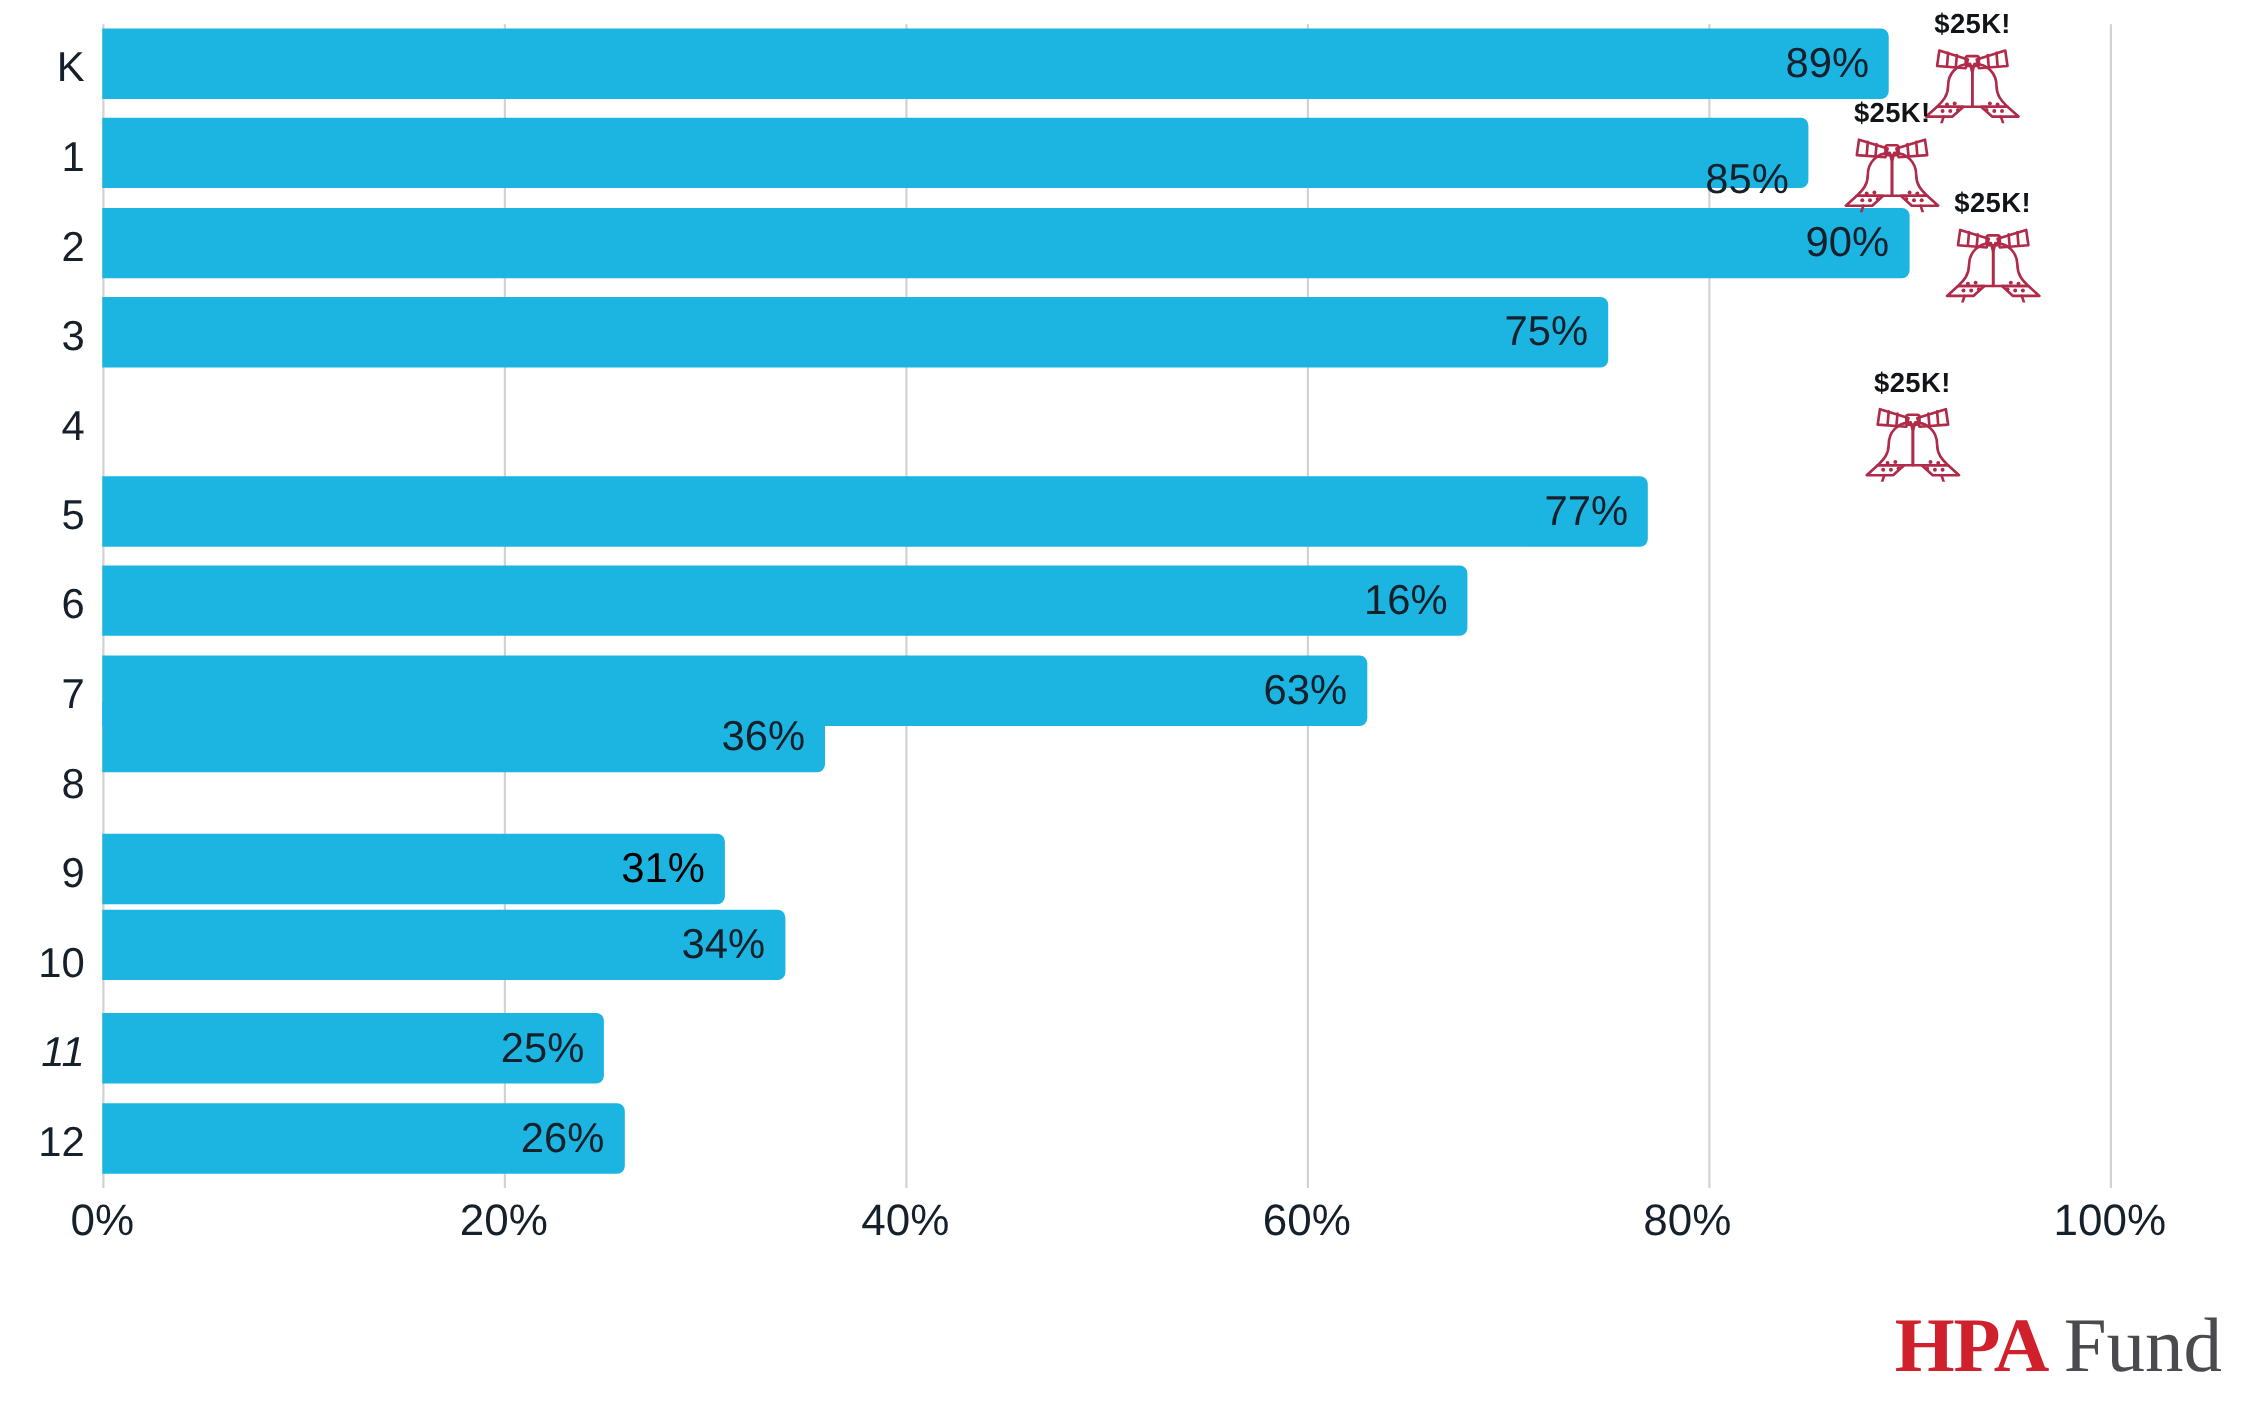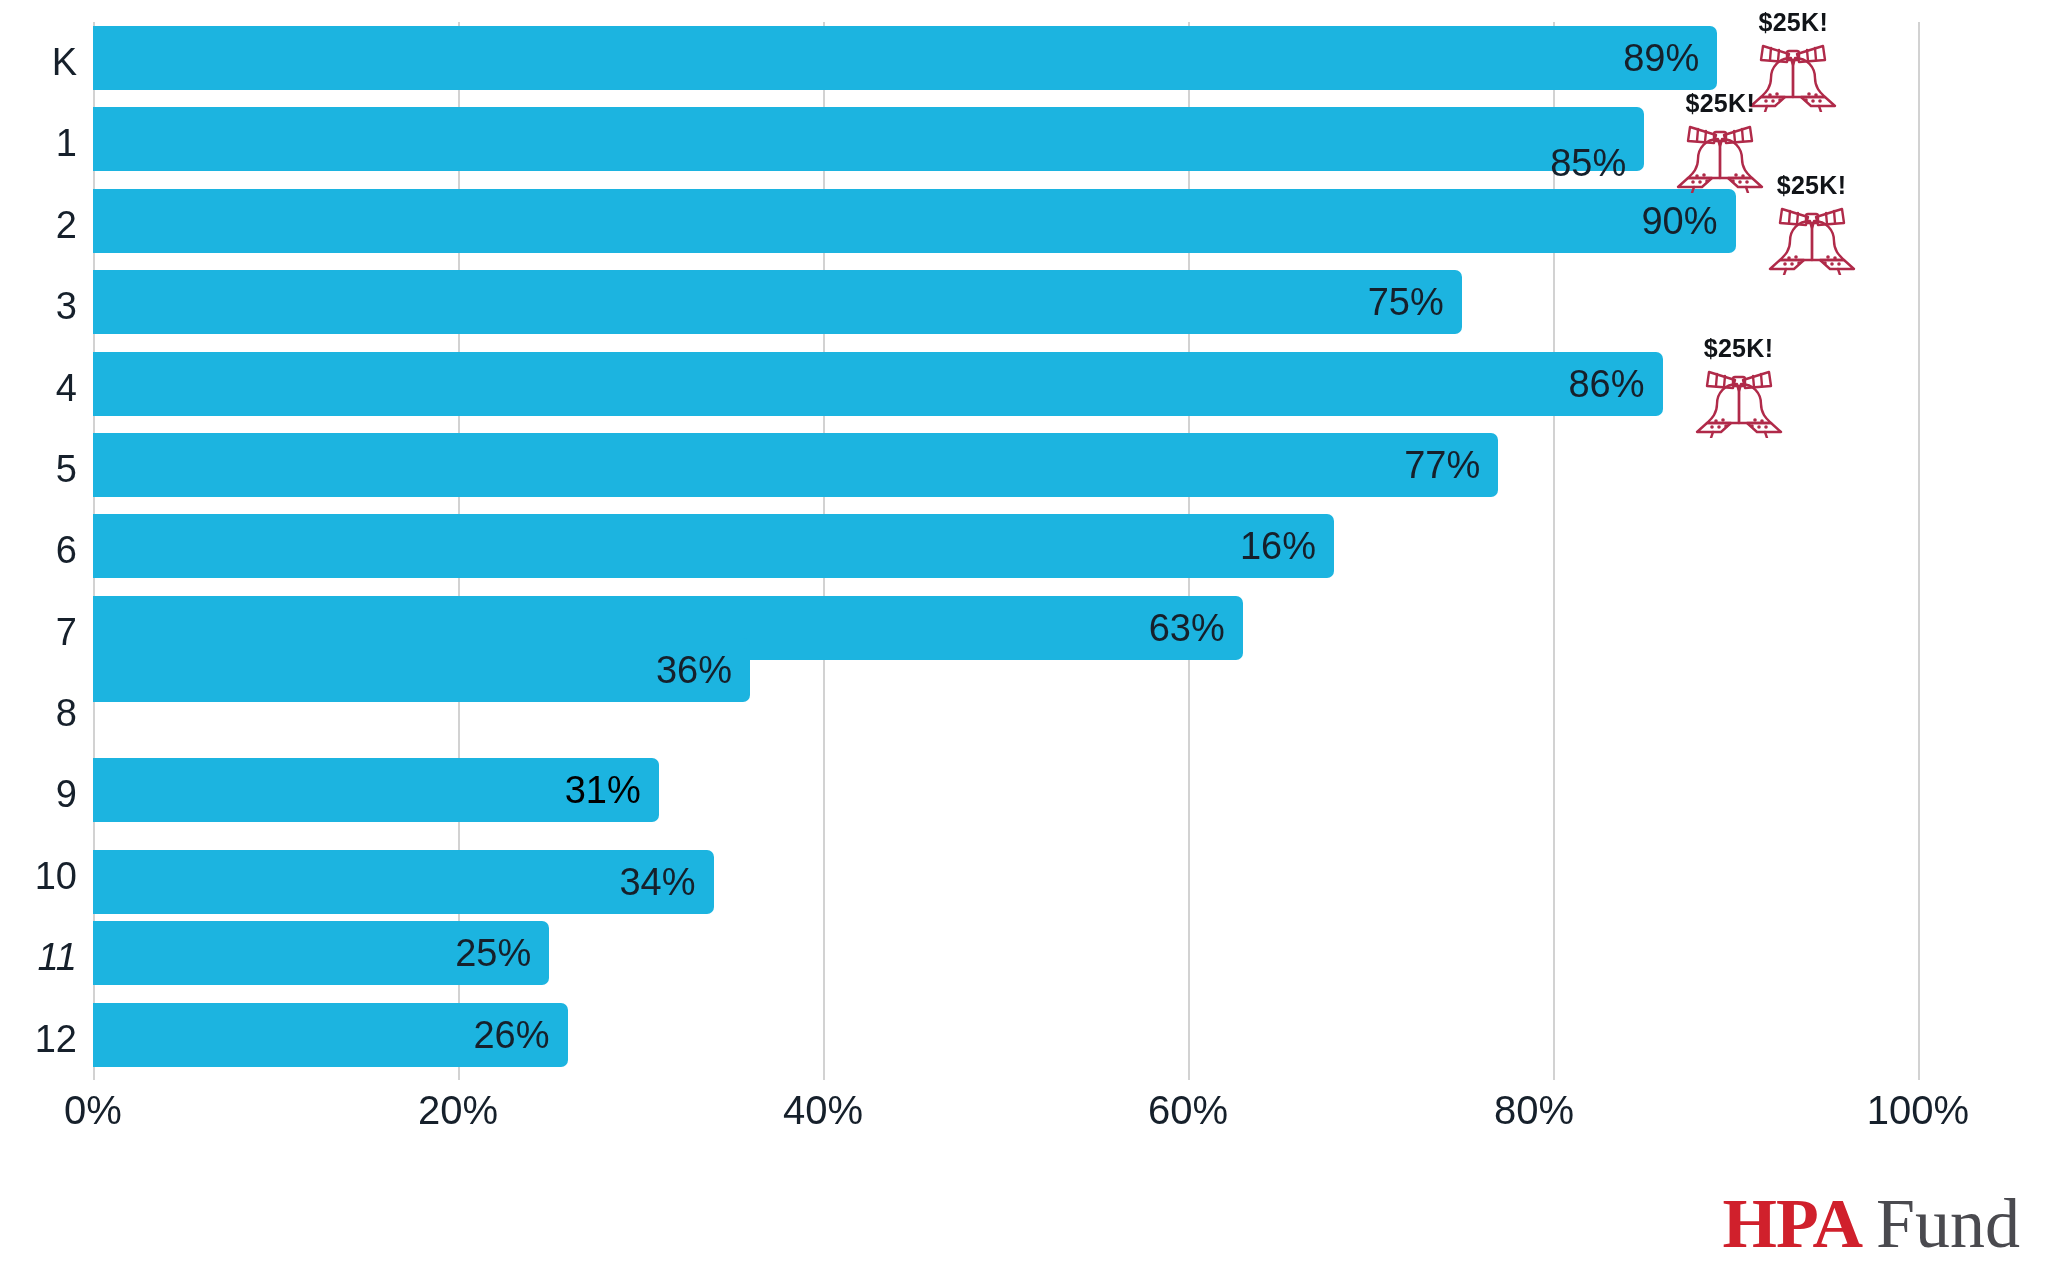--- a/index.html
+++ b/index.html
@@ -169,45 +169,41 @@
         <div class="bar-value" style="left: 1533.25px; transform: translateX(-100%); color: rgb(22, 32, 43); margin-top: 24px;">85%</div>
       </div>
       <div class="bar-row" style="top: 162.769px; height: 81.3846px;">
         <div class="bar" style="width: 1642.5px; background: rgb(28, 180, 224);"></div>
         <div class="bar-value" style="left: 1624.5px; transform: translateX(-100%); color: rgb(22, 32, 43);">90%</div>
       </div>
       <div class="bar-row" style="top: 244.154px; height: 81.3846px;">
         <div class="bar" style="width: 1368.75px; background: rgb(28, 180, 224);"></div>
         <div class="bar-value" style="left: 1350.75px; transform: translateX(-100%); color: rgb(22, 32, 43);">75%</div>
       </div>
-      <div class="bar-row" style="top: 325.538px; height: 81.3846px;">
-        <div class="bar" style="width: 1569.5px; background: rgb(28, 180, 224);"></div>
-        <div class="bar-value" style="left: 1551.5px; transform: translateX(-100%); color: rgb(22, 32, 43);">86%</div>
-      </div>
       <div class="bar-row" style="top: 406.923px; height: 81.3846px;">
         <div class="bar" style="width: 1405.25px; background: rgb(28, 180, 224);"></div>
         <div class="bar-value" style="left: 1387.25px; transform: translateX(-100%); color: rgb(22, 32, 43);">77%</div>
       </div>
       <div class="bar-row" style="top: 488.308px; height: 81.3846px;">
         <div class="bar" style="width: 1241px; background: rgb(28, 180, 224);"></div>
         <div class="bar-value" style="left: 1223px; transform: translateX(-100%); color: rgb(22, 32, 43);">16%</div>
       </div>
       <div class="bar-row" style="top: 569.692px; height: 81.3846px;">
         <div class="bar" style="width: 1149.75px; background: rgb(28, 180, 224);"></div>
         <div class="bar-value" style="left: 1131.75px; transform: translateX(-100%); color: rgb(22, 32, 43);">63%</div>
       </div>
       <div class="bar-row" style="top: 612px; height: 81.3846px; text-align: center;">
         <div class="bar" style="width: 657px; background: rgb(28, 180, 224);"></div>
         <div class="bar-value" style="left: 639px; transform: translateX(-100%); color: rgb(22, 32, 43);">36%</div>
       </div>
       <div class="bar-row" style="top: 732.462px; height: 81.3846px;">
         <div class="bar" style="width: 565.75px; background: rgb(28, 180, 224);"></div>
         <div class="bar-value" style="left: 547.75px; transform: translateX(-100%); color: #000000;">31%</div>
       </div>
-      <div class="bar-row" style="top: 824px; height: 81.3846px;">
+      <div class="bar-row" style="top: 801px; height: 81.3846px;">
         <div class="bar" style="width: 620.5px; background: rgb(28, 180, 224);"></div>
         <div class="bar-value" style="left: 602.5px; transform: translateX(-100%); color: rgb(22, 32, 43);">34%</div>
       </div>
       <div class="bar-row" style="top: 895.231px; height: 81.3846px;">
         <div class="bar" style="width: 456.25px; background: rgb(28, 180, 224);"></div>
         <div class="bar-value" style="left: 438.25px; transform: translateX(-100%); color: rgb(22, 32, 43);">25%</div>
       </div>
       <div class="bar-row" style="top: 976.615px; height: 81.3846px;">
         <div class="bar" style="width: 474.5px; background: rgb(28, 180, 224);"></div>
         <div class="bar-value" style="left: 456.5px; transform: translateX(-100%); color: rgb(22, 32, 43);">26%</div>

